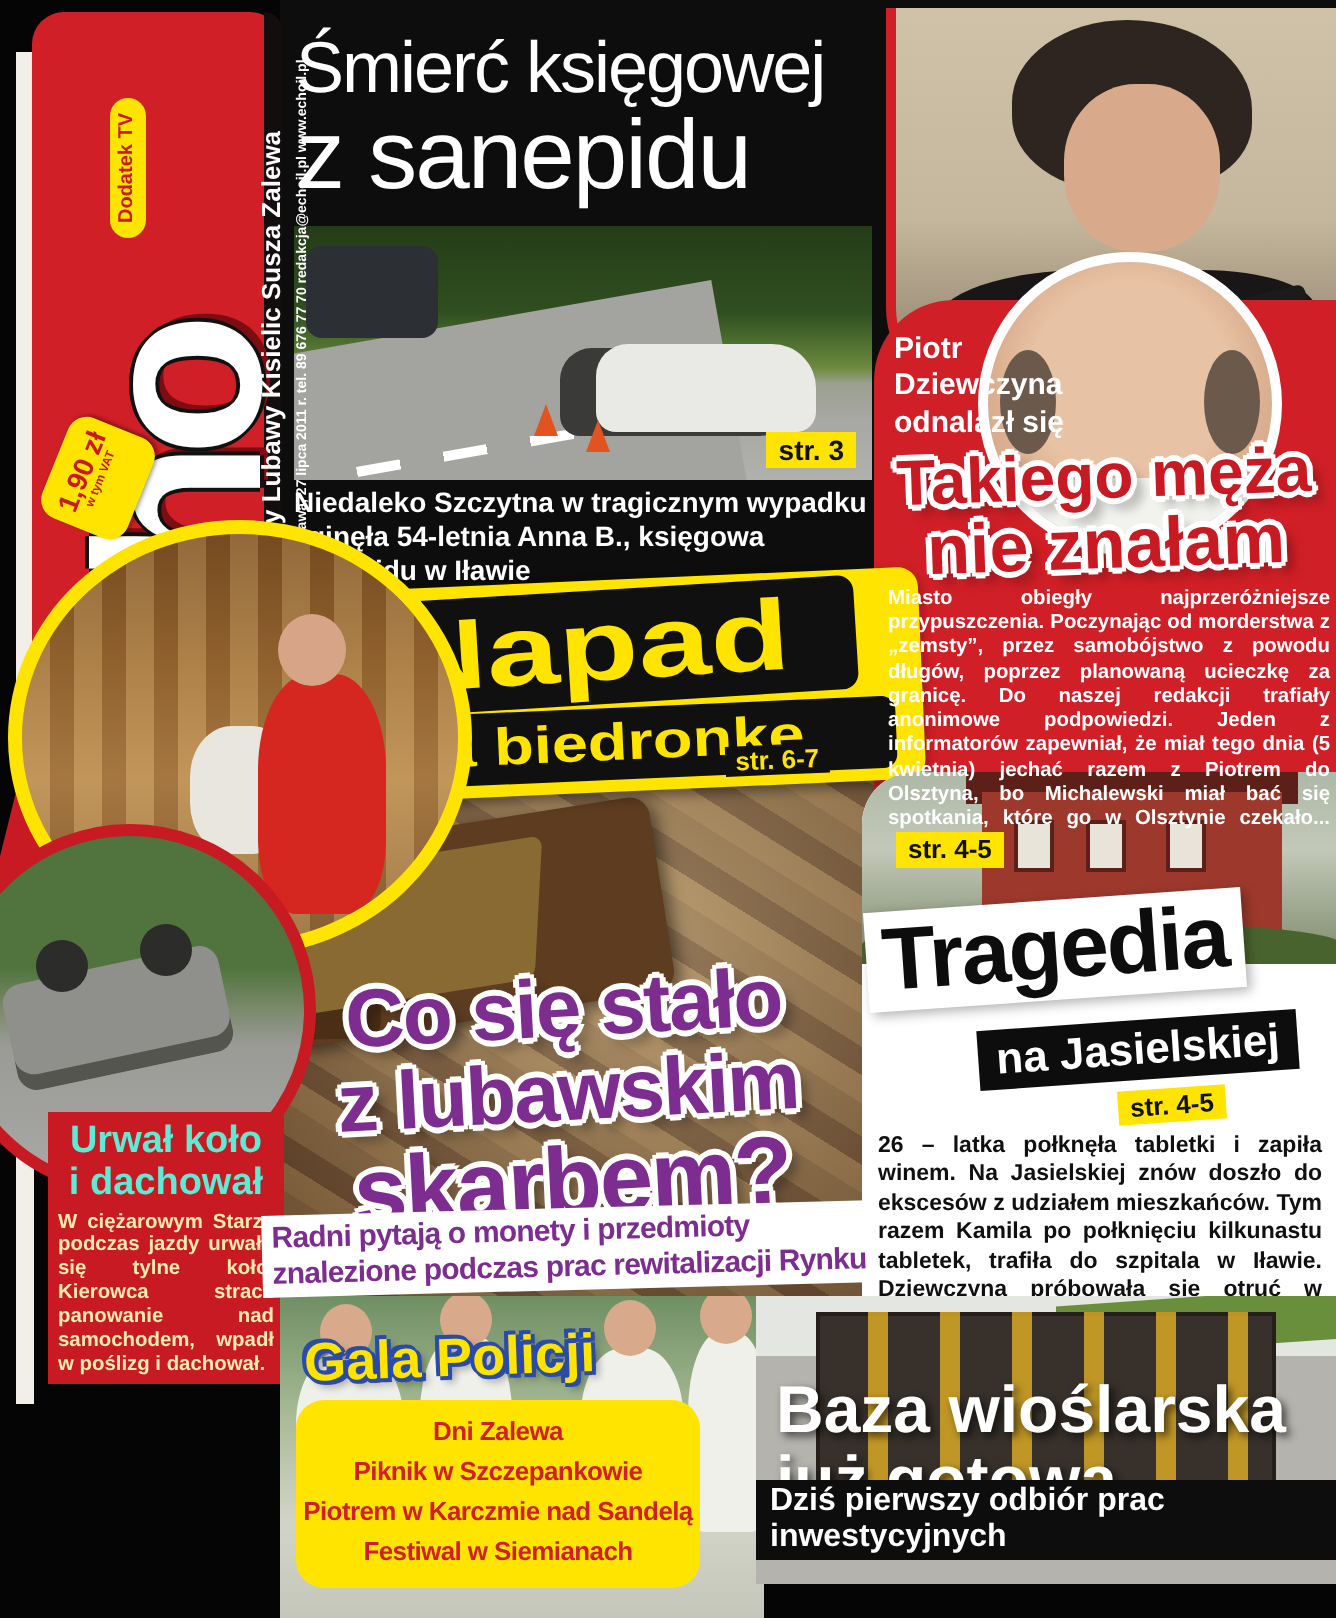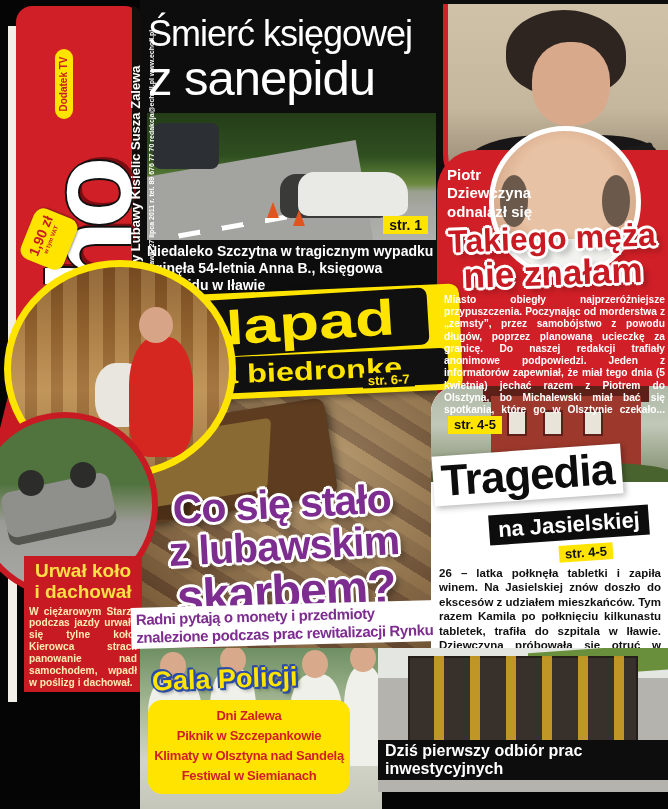--- a/index.html
+++ b/index.html
@@ -107,21 +107,21 @@
   .ref-trag{position:absolute;left:128px;top:158px;transform:rotate(-4deg);font-size:13px;}
   .trag-body{position:absolute;left:8px;top:180px;width:222px;color:#101010;font-size:11.5px;font-weight:700;text-align:justify;line-height:1.26;}
   
   .red-ribbon{left:-12px;top:378px;width:28px;height:200px;background:#c81a22;border-radius:14px;transform:rotate(14deg);z-index:5;}
   .photo-truck{left:-28px;top:412px;width:186px;height:186px;border-radius:50%;border:6px solid #c81a22;box-sizing:border-box;z-index:6;overflow:hidden;
      background:linear-gradient(180deg,#51743f 0 38%,#7c8a6c 50%,#9a9a96 60%,#a8a8a4 100%);}
   .truck-body{position:absolute;left:26px;top:64px;width:110px;height:54px;background:#8f8f8b;border-radius:10px;transform:rotate(-12deg);box-shadow:inset 0 -8px 0 #55554f;}
   .truck-wheel{position:absolute;width:26px;height:26px;background:#2c2c2a;border-radius:50%;}
   .tw1{left:40px;top:52px;} .tw2{left:92px;top:44px;}
   .urwal-box{left:24px;top:556px;width:118px;height:136px;background:#c81a22;z-index:6;box-sizing:border-box;padding:4px 5px;}
-  .urwal-title{color:#fde047;font-size:19px;font-weight:900;text-align:center;line-height:1.12;}
+  .urwal-title{color:#5eead4;font-size:19px;font-weight:900;text-align:center;line-height:1.12;}
   .urwal-body{color:#ffeab0;font-size:10.2px;font-weight:700;text-align:justify;line-height:1.16;margin-top:3px;}
   .photo-storm{left:24px;top:690px;width:118px;height:102px;z-index:6;overflow:hidden;border-radius:0 0 16px 0;
      background:radial-gradient(circle at 75% 20%,#6a83c4 0,#31437e 45%,#141f48 100%);}
   .piorun-title{position:absolute;left:7px;top:6px;color:#fff;font-size:17px;font-weight:900;line-height:1.28;
      text-shadow:2px 2px 3px #000;z-index:2;}
   .storm-svg{position:absolute;inset:0;}
   
   .photo-gala{left:140px;top:648px;width:242px;height:161px;z-index:6;overflow:hidden;
      background:linear-gradient(180deg,#6f8f63 0%,#a9bb97 38%,#d3d4c8 70%,#c5c6ba 100%);}
   .gala-fig{position:absolute;border-radius:40% 40% 20% 20%;background:#f0f0ea;}
@@ -170,21 +170,21 @@
     <span class="sanepid-l1">Śmierć księgowej</span>
     <span class="sanepid-l2">z sanepidu</span>
   </div>
   <div class="abs photo-crash">
     <div class="crash-road"></div>
     <div class="crash-line"></div>
     <div class="crash-darkcar"></div>
     <div class="crash-wreck"></div>
     <div class="cone cone1"></div>
     <div class="cone cone2"></div>
-    <span class="pageref ref-crash">str. 1</span>
+    <span class="pageref ref-crash">str. 3</span>
   </div>
   <div class="abs caption">Niedaleko Szczytna w tragicznym wypadku zginęła 54-letnia Anna B., księgowa sanepidu w Iławie</div>
 
   <div class="abs photo-woman">
     <div class="woman-hair"></div>
     <div class="woman-face"></div>
     <div class="woman-body"></div>
     <div class="woman-mic"></div>
   </div>
   <div class="abs maz-panel"></div>
@@ -266,27 +266,31 @@
     <div class="gala-fig gf2"></div>
     <div class="gala-head gh2"></div>
     <div class="gala-fig gf3"></div>
     <div class="gala-head gh3"></div>
     <div class="gala-fig gf4"></div>
     <div class="gala-head gh4"></div>
     <div class="gala-title">Gala Policji</div>
     <div class="gala-box">
       <span>Dni Zalewa</span>
       <span>Piknik w Szczepankowie</span>
-      <span>Klimaty w Olsztyna nad Sandelą</span>
+      <span>Piotrem w Karczmie nad Sandelą</span>
       <span>Festiwal w Siemianach</span>
     </div>
   </div>
 
   <div class="abs photo-base">
     <div class="base-sky"></div>
     <div class="base-roof"></div>
     <div class="base-bldg">
       <div class="base-stripes"></div>
     </div>
+    <div class="base-title">
+      <span class="base-t1">Baza wioślarska</span>
+      <span class="base-t2">już gotowa</span>
+    </div>
     <div class="base-sub">Dziś pierwszy odbiór prac inwestycyjnych</div>
   </div>
 
 </div>
 
 </body></html>

